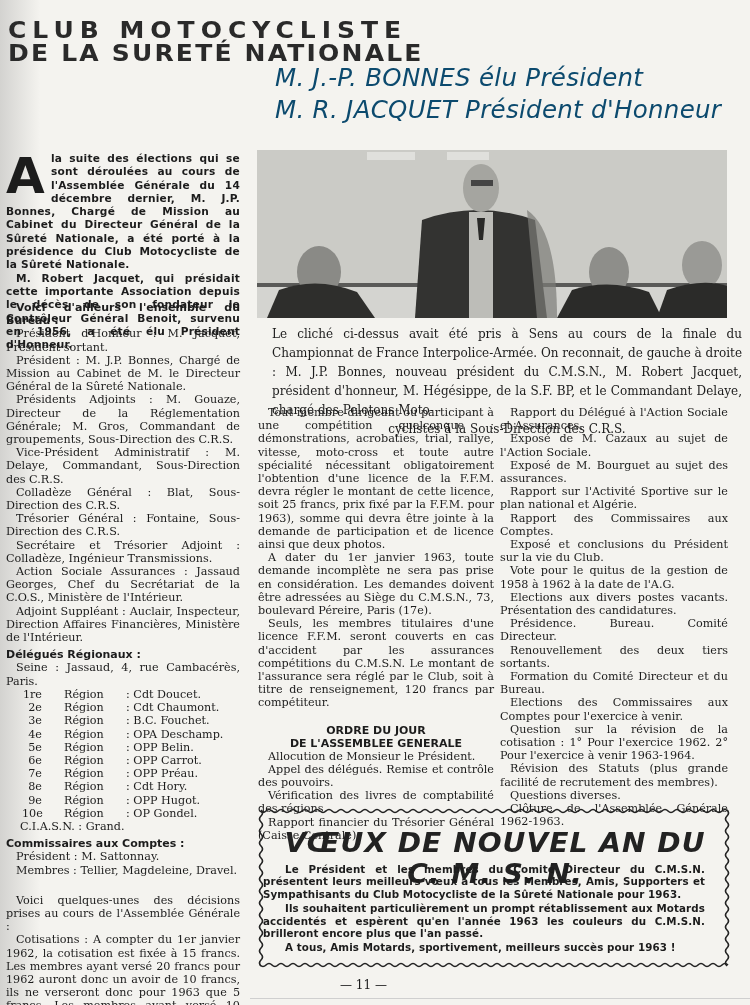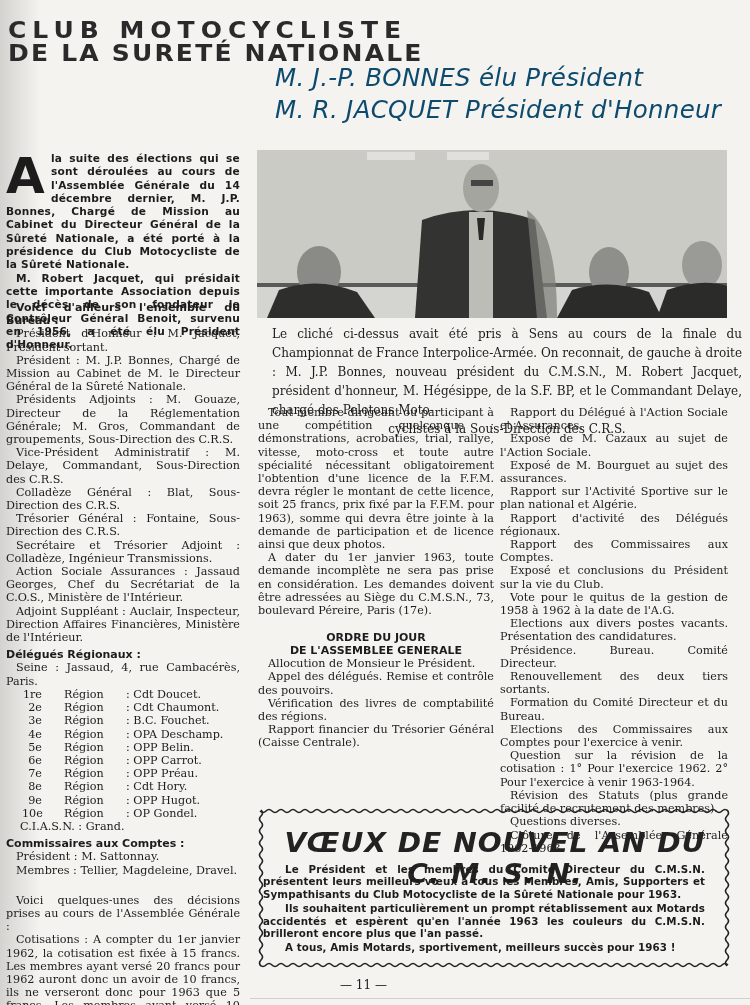--- a/index.html
+++ b/index.html
@@ -207,37 +207,37 @@
 </div>
 
 <div class="col caption">
   <p>Le cliché ci-dessus avait été pris à Sens au cours de la finale du Championnat de France Interpolice-Armée. On reconnait, de gauche à droite : M. J.P. Bonnes, nouveau président du C.M.S.N., M. Robert Jacquet, président d'honneur, M. Hégésippe, de la S.F. BP, et le Commandant Delaye, chargé des Pelotons Moto-</p>
   <p class="center">cyclistes à la Sous-Direction des C.R.S.</p>
 </div>
 
 <div class="col mid">
   <p>Tout membre dirigeant ou participant à une compétition quelconque : démonstrations, acrobaties, trial, rallye, vitesse, moto-cross et toute autre spécialité nécessitant obligatoirement l'obtention d'une licence de la F.F.M. devra régler le montant de cette licence, soit 25 francs, prix fixé par la F.F.M. pour 1963), somme qui devra être jointe à la demande de participation et de licence ainsi que deux photos.</p>
   <p>A dater du 1er janvier 1963, toute demande incomplète ne sera pas prise en considération. Les demandes doivent être adressées au Siège du C.M.S.N., 73, boulevard Péreire, Paris (17e).</p>
+  <p>Seuls, les membres titulaires d'une licence F.F.M. seront couverts en cas d'accident par les assurances compétitions du C.M.S.N. Le montant de l'assurance sera réglé par le Club, soit à titre de renseignement, 120 francs par compétiteur.</p>
   <p class="ordre-head">ORDRE DU JOUR</p>
   <p class="ordre-head" style="margin-top:0 !important">DE L'ASSEMBLEE GENERALE</p>
   <div id="ordre-mid">
       <p>Allocution de Monsieur le Président.</p>
       <p>Appel des délégués. Remise et contrôle des pouvoirs.</p>
       <p>Vérification des livres de comptabilité des régions.</p>
       <p>Rapport financier du Trésorier Général (Caisse Centrale).</p>
     </div>
 </div>
 
 <div class="col right">
   <div id="ordre-right">
       <p>Rapport du Délégué à l'Action Sociale et Assurances.</p>
       <p>Exposé de M. Cazaux au sujet de l'Action Sociale.</p>
       <p>Exposé de M. Bourguet au sujet des assurances.</p>
       <p>Rapport sur l'Activité Sportive sur le plan national et Algérie.</p>
-      <p>Rapport d'activité des Délégués régionaux.</p>
       <p>Rapport des Commissaires aux Comptes.</p>
       <p>Exposé et conclusions du Président sur la vie du Club.</p>
       <p>Vote pour le quitus de la gestion de 1958 à 1962 à la date de l'A.G.</p>
       <p>Elections aux divers postes vacants. Présentation des candidatures.</p>
       <p>Présidence. Bureau. Comité Directeur.</p>
       <p>Renouvellement des deux tiers sortants.</p>
       <p>Formation du Comité Directeur et du Bureau.</p>
       <p>Elections des Commissaires aux Comptes pour l'exercice à venir.</p>
       <p>Question sur la révision de la cotisation : 1° Pour l'exercice 1962. 2° Pour l'exercice à venir 1963-1964.</p>
       <p>Révision des Statuts (plus grande facilité de recrutement des membres).</p>

